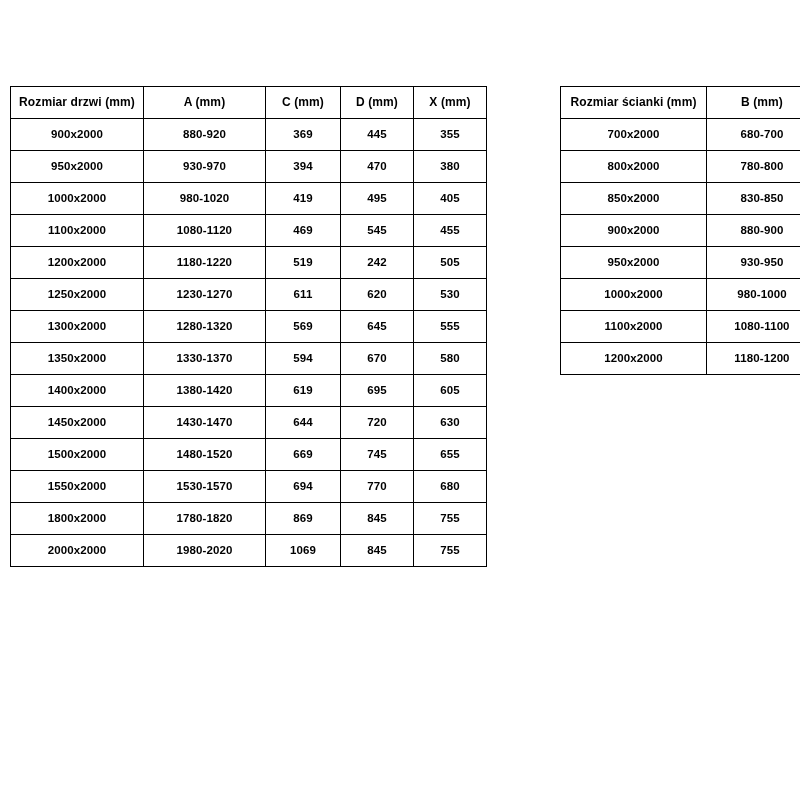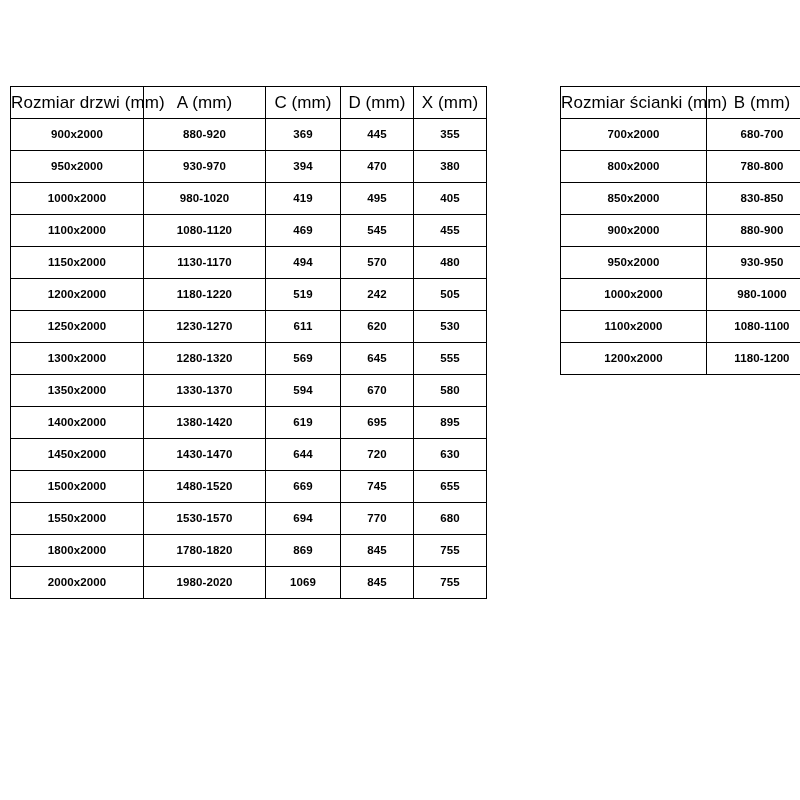--- a/index.html
+++ b/index.html
@@ -33,22 +33,22 @@
     vertical-align: middle;
     font-size: 11.5px;
     font-weight: bold;
     padding: 0;
     height: 31px;
     line-height: 31px;
     white-space: nowrap;
     letter-spacing: 0.1px;
   }
   table.spec thead th {
-    font-size: 17px;
-    font-weight: normal;
+    font-size: 12px;
+    font-weight: bold;
   }
 
   
   #doors-table {
     left: 10px;
     top: 86px;
     width: 476px;
   }
   #doors-table col.c0 { width: 133px; }
   #doors-table col.c1 { width: 122px; }
@@ -111,27 +111,20 @@
           <td>405</td>
         </tr>
         <tr>
           <td>1100x2000</td>
           <td>1080-1120</td>
           <td>469</td>
           <td>545</td>
           <td>455</td>
         </tr>
         <tr>
-          <td>1150x2000</td>
-          <td>1130-1170</td>
-          <td>494</td>
-          <td>570</td>
-          <td>480</td>
-        </tr>
-        <tr>
           <td>1200x2000</td>
           <td>1180-1220</td>
           <td>519</td>
           <td>242</td>
           <td>505</td>
         </tr>
         <tr>
           <td>1250x2000</td>
           <td>1230-1270</td>
           <td>611</td>
@@ -150,21 +143,21 @@
           <td>1330-1370</td>
           <td>594</td>
           <td>670</td>
           <td>580</td>
         </tr>
         <tr>
           <td>1400x2000</td>
           <td>1380-1420</td>
           <td>619</td>
           <td>695</td>
-          <td>895</td>
+          <td>605</td>
         </tr>
         <tr>
           <td>1450x2000</td>
           <td>1430-1470</td>
           <td>644</td>
           <td>720</td>
           <td>630</td>
         </tr>
         <tr>
           <td>1500x2000</td>

